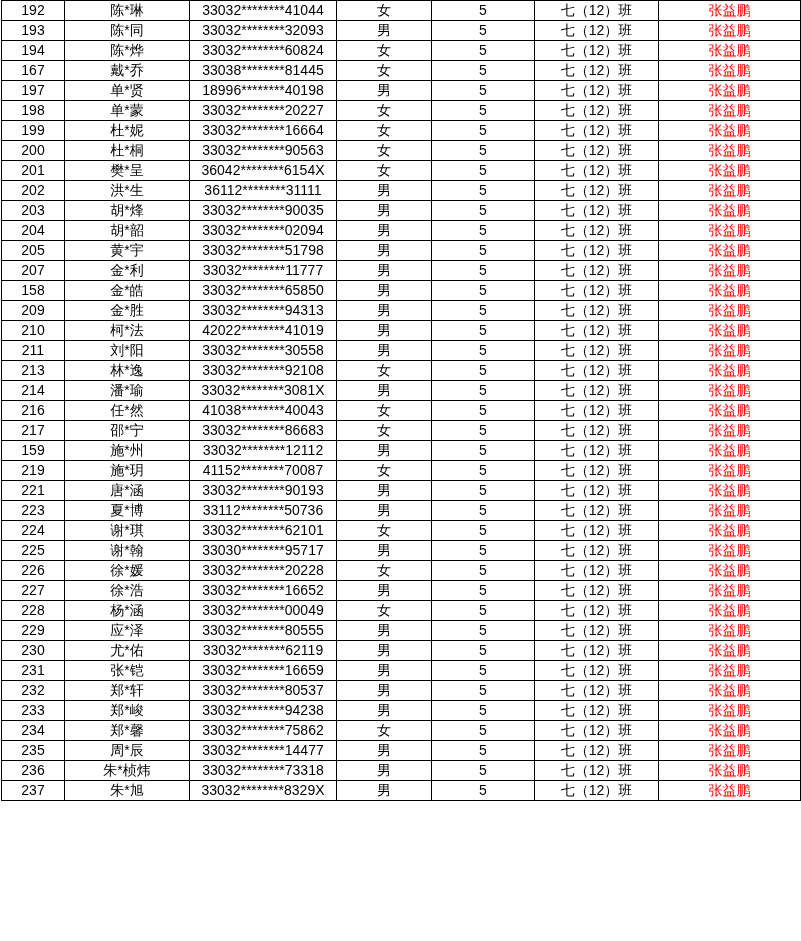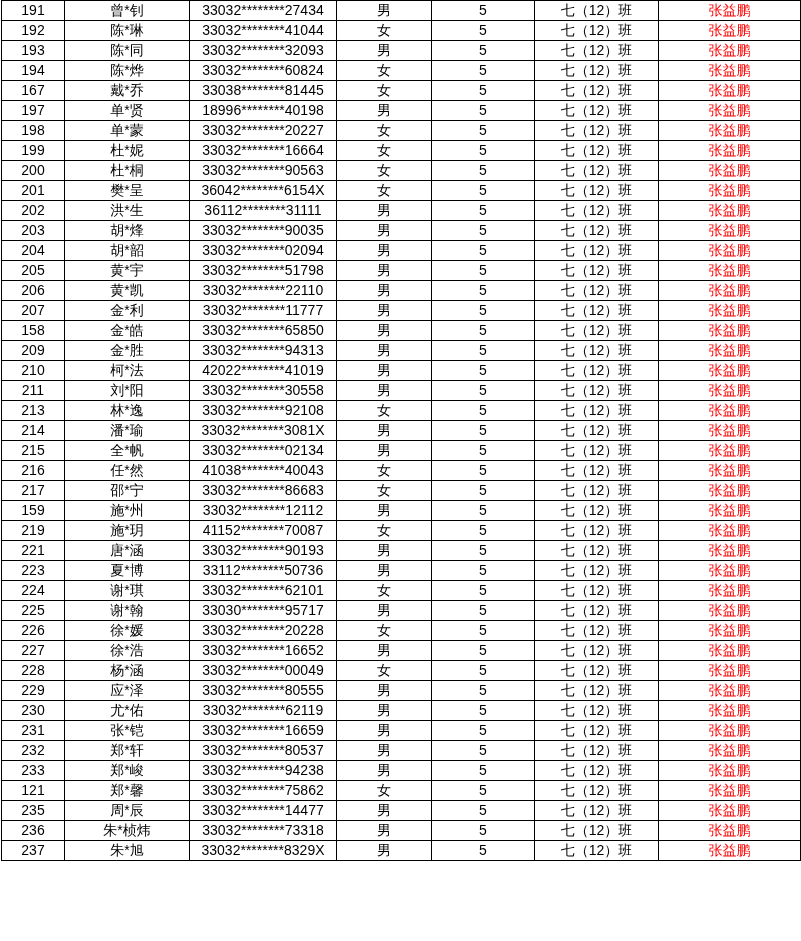--- a/index.html
+++ b/index.html
@@ -48,29 +48,20 @@
       <col style="width:63px">
       <col style="width:125px">
       <col style="width:147px">
       <col style="width:95px">
       <col style="width:103px">
       <col style="width:124px">
       <col style="width:142px">
     </colgroup>
     <tbody>
         <tr>
-          <td class="row-number-cell">191</td>
-          <td class="student-name-cell">曾*钊</td>
-          <td class="id-number-cell">33032********27434</td>
-          <td class="gender-cell">男</td>
-          <td class="grade-cell">5</td>
-          <td class="class-name-cell">七（12）班</td>
-          <td class="teacher-name-cell" style="color: rgb(255, 0, 0);">张益鹏</td>
-        </tr>
-        <tr>
           <td class="row-number-cell">192</td>
           <td class="student-name-cell">陈*琳</td>
           <td class="id-number-cell">33032********41044</td>
           <td class="gender-cell">女</td>
           <td class="grade-cell">5</td>
           <td class="class-name-cell">七（12）班</td>
           <td class="teacher-name-cell" style="color: rgb(255, 0, 0);">张益鹏</td>
         </tr>
         <tr>
           <td class="row-number-cell">193</td>
@@ -174,29 +165,20 @@
         <tr>
           <td class="row-number-cell">205</td>
           <td class="student-name-cell">黄*宇</td>
           <td class="id-number-cell">33032********51798</td>
           <td class="gender-cell">男</td>
           <td class="grade-cell">5</td>
           <td class="class-name-cell">七（12）班</td>
           <td class="teacher-name-cell" style="color: rgb(255, 0, 0);">张益鹏</td>
         </tr>
         <tr>
-          <td class="row-number-cell">206</td>
-          <td class="student-name-cell">黄*凯</td>
-          <td class="id-number-cell">33032********22110</td>
-          <td class="gender-cell">男</td>
-          <td class="grade-cell">5</td>
-          <td class="class-name-cell">七（12）班</td>
-          <td class="teacher-name-cell" style="color: rgb(255, 0, 0);">张益鹏</td>
-        </tr>
-        <tr>
           <td class="row-number-cell">207</td>
           <td class="student-name-cell">金*利</td>
           <td class="id-number-cell">33032********11777</td>
           <td class="gender-cell">男</td>
           <td class="grade-cell">5</td>
           <td class="class-name-cell">七（12）班</td>
           <td class="teacher-name-cell" style="color: rgb(255, 0, 0);">张益鹏</td>
         </tr>
         <tr>
           <td class="row-number-cell">158</td>
@@ -246,29 +228,20 @@
         <tr>
           <td class="row-number-cell">214</td>
           <td class="student-name-cell">潘*瑜</td>
           <td class="id-number-cell">33032********3081X</td>
           <td class="gender-cell">男</td>
           <td class="grade-cell">5</td>
           <td class="class-name-cell">七（12）班</td>
           <td class="teacher-name-cell" style="color: rgb(255, 0, 0);">张益鹏</td>
         </tr>
         <tr>
-          <td class="row-number-cell">215</td>
-          <td class="student-name-cell">全*帆</td>
-          <td class="id-number-cell">33032********02134</td>
-          <td class="gender-cell">男</td>
-          <td class="grade-cell">5</td>
-          <td class="class-name-cell">七（12）班</td>
-          <td class="teacher-name-cell" style="color: rgb(255, 0, 0);">张益鹏</td>
-        </tr>
-        <tr>
           <td class="row-number-cell">216</td>
           <td class="student-name-cell">任*然</td>
           <td class="id-number-cell">41038********40043</td>
           <td class="gender-cell">女</td>
           <td class="grade-cell">5</td>
           <td class="class-name-cell">七（12）班</td>
           <td class="teacher-name-cell" style="color: rgb(255, 0, 0);">张益鹏</td>
         </tr>
         <tr>
           <td class="row-number-cell">217</td>
@@ -399,21 +372,21 @@
         <tr>
           <td class="row-number-cell">233</td>
           <td class="student-name-cell">郑*峻</td>
           <td class="id-number-cell">33032********94238</td>
           <td class="gender-cell">男</td>
           <td class="grade-cell">5</td>
           <td class="class-name-cell">七（12）班</td>
           <td class="teacher-name-cell" style="color: rgb(255, 0, 0);">张益鹏</td>
         </tr>
         <tr>
-          <td class="row-number-cell">121</td>
+          <td class="row-number-cell">234</td>
           <td class="student-name-cell">郑*馨</td>
           <td class="id-number-cell">33032********75862</td>
           <td class="gender-cell">女</td>
           <td class="grade-cell">5</td>
           <td class="class-name-cell">七（12）班</td>
           <td class="teacher-name-cell" style="color: rgb(255, 0, 0);">张益鹏</td>
         </tr>
         <tr>
           <td class="row-number-cell">235</td>
           <td class="student-name-cell">周*辰</td>

